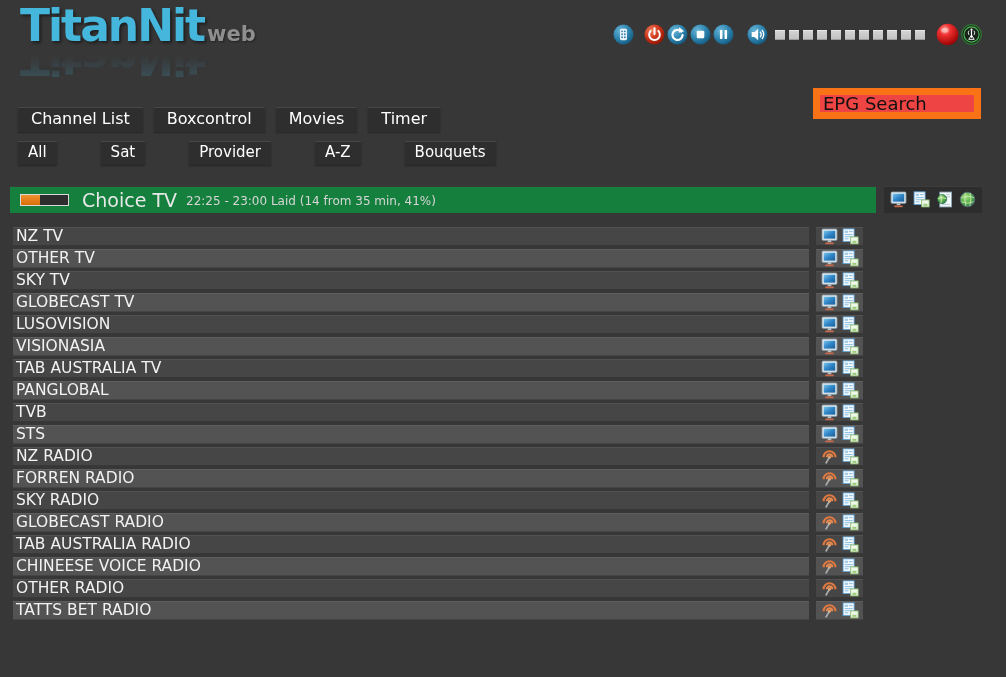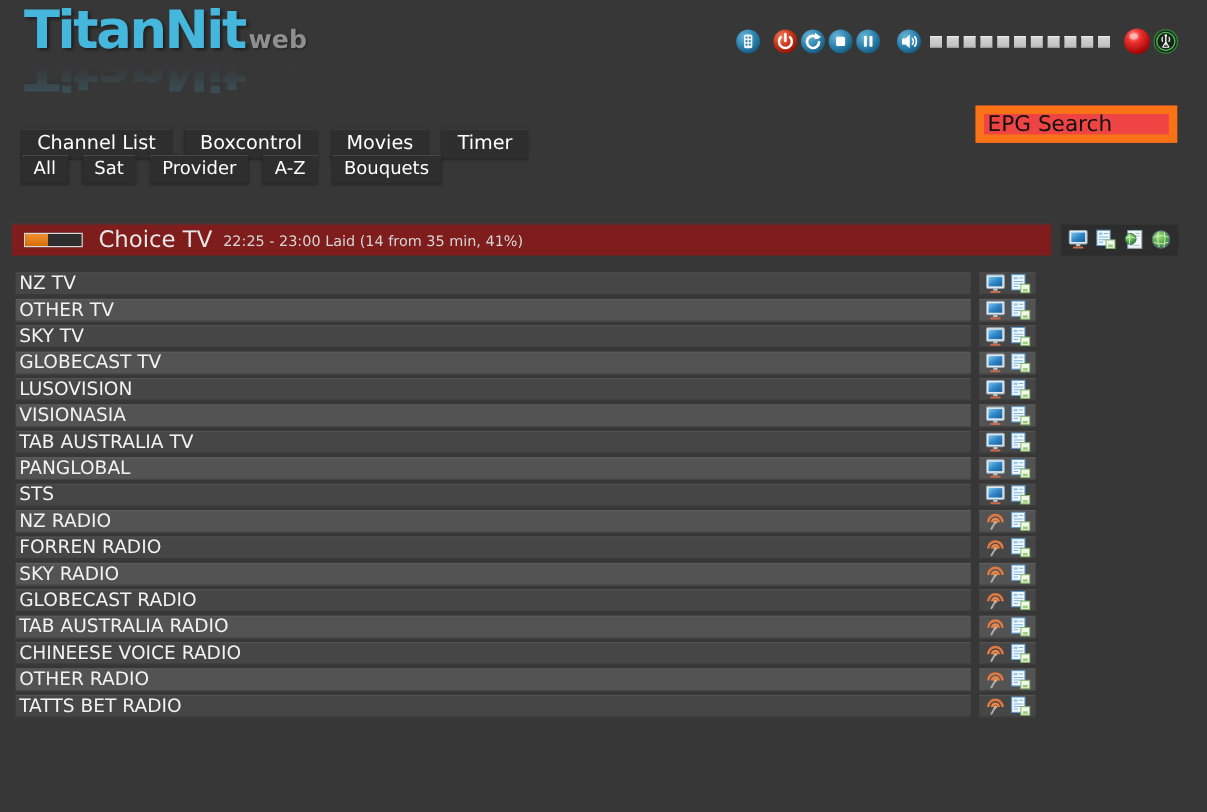--- a/index.html
+++ b/index.html
@@ -32,31 +32,31 @@
   .vol-level{display:flex;align-items:center;margin-left:2px;}
 
   
   .epg-search{position:absolute;top:88px;right:25px;width:148px;height:15px;
     font-family:"DejaVu Sans","Liberation Sans",sans-serif;
     font-size:18px;color:#111;background:#ef4444;border:7px solid #f97316;padding:1px 3px;}
 
   
   .nav-row{position:absolute;left:18px;display:flex;}
   .nav-primary{top:107px;}
-  .nav-filters{top:129px;}
+  .nav-filters{top:141px;gap:32px;}
   .navbtn{font-family:"DejaVu Sans","Liberation Sans",sans-serif;
     background:#2e2e2e;color:#fff;border:none;cursor:pointer;
     box-shadow:inset 0 1px 0 #474747, 0 1px 2px rgba(0,0,0,.35);
     border-radius:1px;white-space:nowrap;}
   .nav-primary .navbtn{font-size:16px;padding:2px 13px 4px;margin-right:11px;}
   .nav-filters .navbtn{font-size:15px;padding:2px 10px 4px;margin-right:12px;}
 
   
   .nowbar{position:absolute;top:186px;left:10px;width:972px;height:27px;display:flex;}
-  .now-main{flex:1;background:#7f1d1d;display:flex;align-items:center;
+  .now-main{flex:1;background:#15803d;display:flex;align-items:center;
     box-shadow:inset 0 1px 0 #3c3c3c;}
   .progress{width:47px;height:10px;border:1px solid #d8d8d8;margin-left:10px;
     background:#2d2d2d;}
   .progress-fill{height:100%;background:linear-gradient(#f09030,#d86f08);}
   .now-channel{font-size:19px;color:#e8e8e8;margin-left:13px;}
   .now-info{font-size:12px;color:#d6d6d6;margin-left:9px;padding-top:3px;text-align:center;}
   .now-icons{width:98px;margin-left:8px;background:#2d2d2d;display:flex;
     align-items:center;justify-content:space-evenly;box-shadow:inset 0 1px 0 #3c3c3c;}
 
   
@@ -439,20 +439,43 @@
           <path d="M6.6 3.4 H10 M2.6 6.2 H10 M2.6 8.2 H10 M2.6 10.2 H6" stroke="#7ab4dc" stroke-width=".8"></path>
           <rect x="8.2" y="8.4" width="7" height="6.6" fill="#f0f8ec" stroke="#84b868" stroke-width=".8"></rect>
           <rect x="9.8" y="12" width="3.8" height="2" fill="#9ccc7a"></rect>
         </svg></span>
       </button>
     </div>
   </div>
 
 
 
+  <div class="row">
+    <div class="row-name">TVB</div>
+    <div class="row-icons">
+      <button class="ibtn tv-only">
+        <span><svg width="17" height="17" viewBox="0 0 16 16">
+          <rect x="1" y="1" width="14" height="10.6" rx="1" fill="#dfe9ef" stroke="#93a7b2" stroke-width=".8"></rect>
+          <rect x="2.6" y="2.6" width="10.8" height="7.4" fill="url(#gScreen)"></rect>
+          <rect x="6.3" y="11.6" width="3.4" height="1.8" fill="#b9c5cb"></rect>
+          <rect x="4" y="13.6" width="8" height="1.6" rx=".5" fill="#c86a4c"></rect>
+        </svg></span>
+      </button>
+
+      <button class="ibtn">
+        <span><svg width="17" height="17" viewBox="0 0 16 16">
+          <rect x="1" y=".8" width="10.4" height="12" fill="#f2f8fc" stroke="#5a9fd4" stroke-width=".8"></rect>
+          <rect x="2.6" y="2.6" width="3" height="2" fill="#9ec9e8"></rect>
+          <path d="M6.6 3.4 H10 M2.6 6.2 H10 M2.6 8.2 H10 M2.6 10.2 H6" stroke="#7ab4dc" stroke-width=".8"></path>
+          <rect x="8.2" y="8.4" width="7" height="6.6" fill="#f0f8ec" stroke="#84b868" stroke-width=".8"></rect>
+          <rect x="9.8" y="12" width="3.8" height="2" fill="#9ccc7a"></rect>
+        </svg></span>
+      </button>
+    </div>
+  </div>
 
   <div class="row">
     <div class="row-name">STS</div>
     <div class="row-icons">
       <button class="ibtn tv-only">
         <span><svg width="17" height="17" viewBox="0 0 16 16">
           <rect x="1" y="1" width="14" height="10.6" rx="1" fill="#dfe9ef" stroke="#93a7b2" stroke-width=".8"></rect>
           <rect x="2.6" y="2.6" width="10.8" height="7.4" fill="url(#gScreen)"></rect>
           <rect x="6.3" y="11.6" width="3.4" height="1.8" fill="#b9c5cb"></rect>
           <rect x="4" y="13.6" width="8" height="1.6" rx=".5" fill="#c86a4c"></rect>

